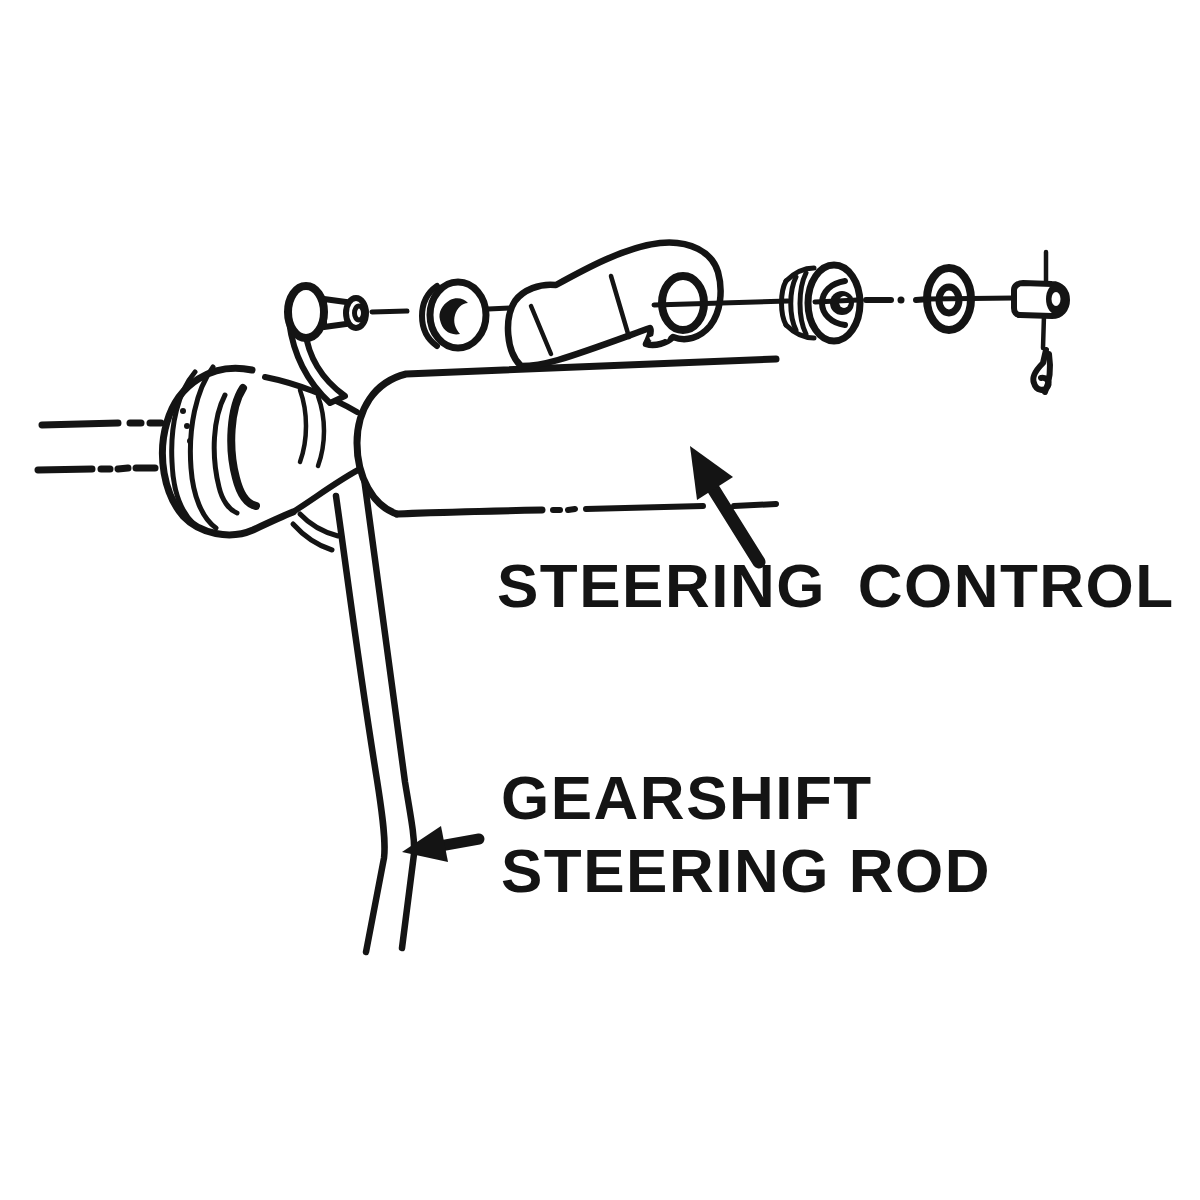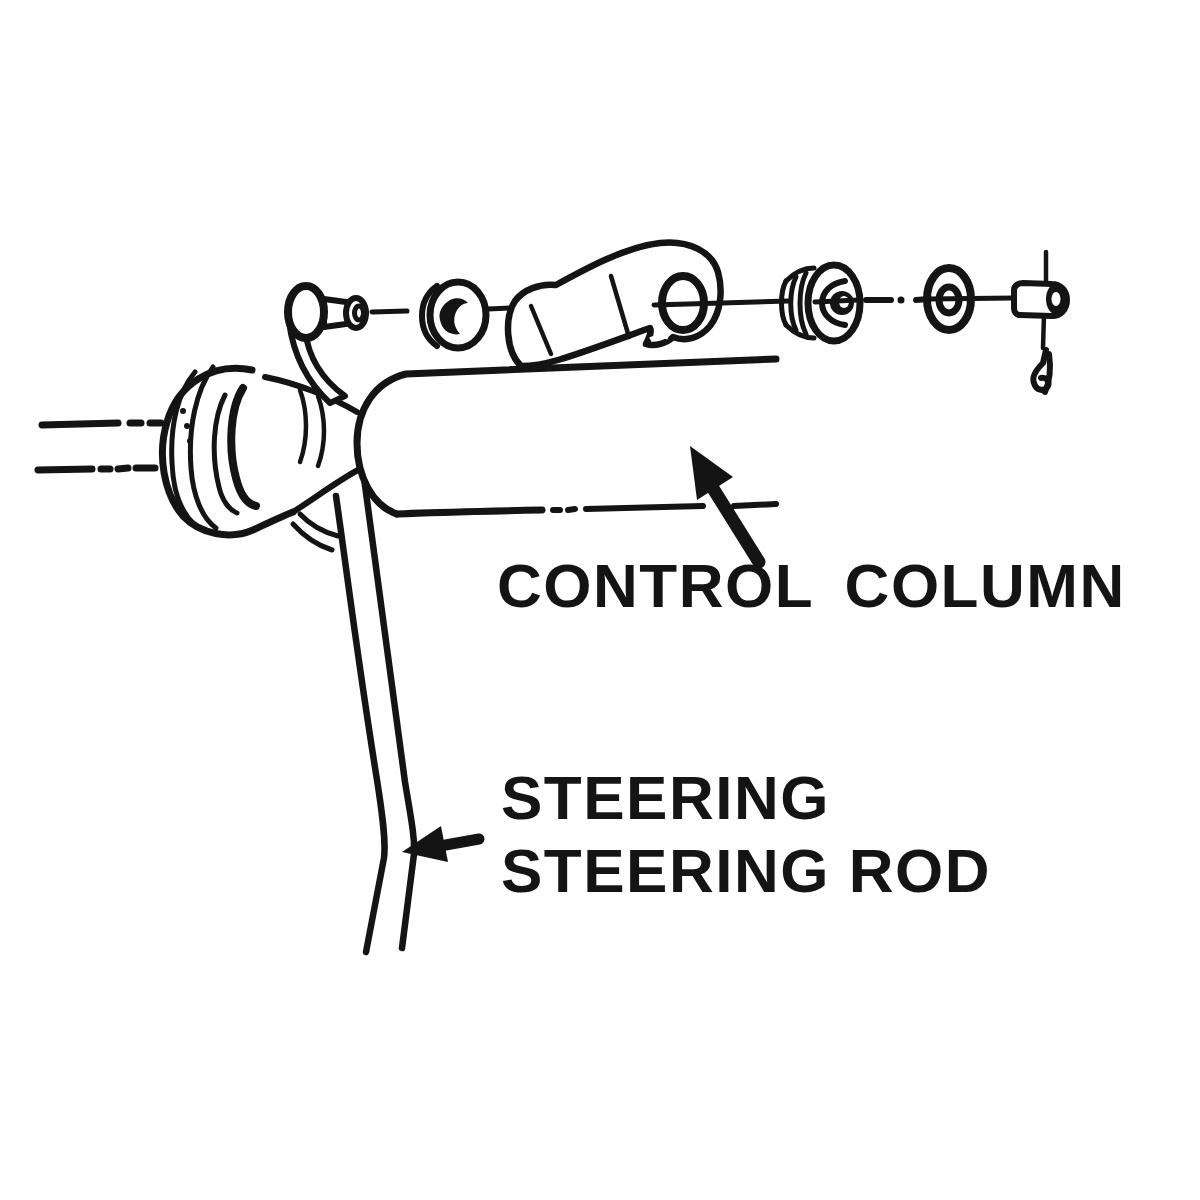--- a/index.html
+++ b/index.html
@@ -146,19 +146,19 @@
       <path class="draw" stroke-width="13" d="M714,490 L759,562"></path>
       <polygon class="fillk" points="690,446 733,477 697,500"></polygon>
     </g>
 
     <g>
       <path class="draw" stroke-width="11" d="M440,846 L479,839"></path>
       <polygon class="fillk" points="402,852 441,826 448,862"></polygon>
     </g>
   </svg>
 
-  <div class="label one" style="left:497px; top:549px;">CONTROL COLUMN</div>
+  <div class="label one" style="left:497px; top:549px;">STEERING CONTROL</div>
 
   <div class="label" style="left:501px; top:761px;">
-    <div>STEERING</div>
+    <div>GEARSHIFT</div>
     <div>STEERING ROD</div>
   </div>
 </div>
 
 </body></html>

